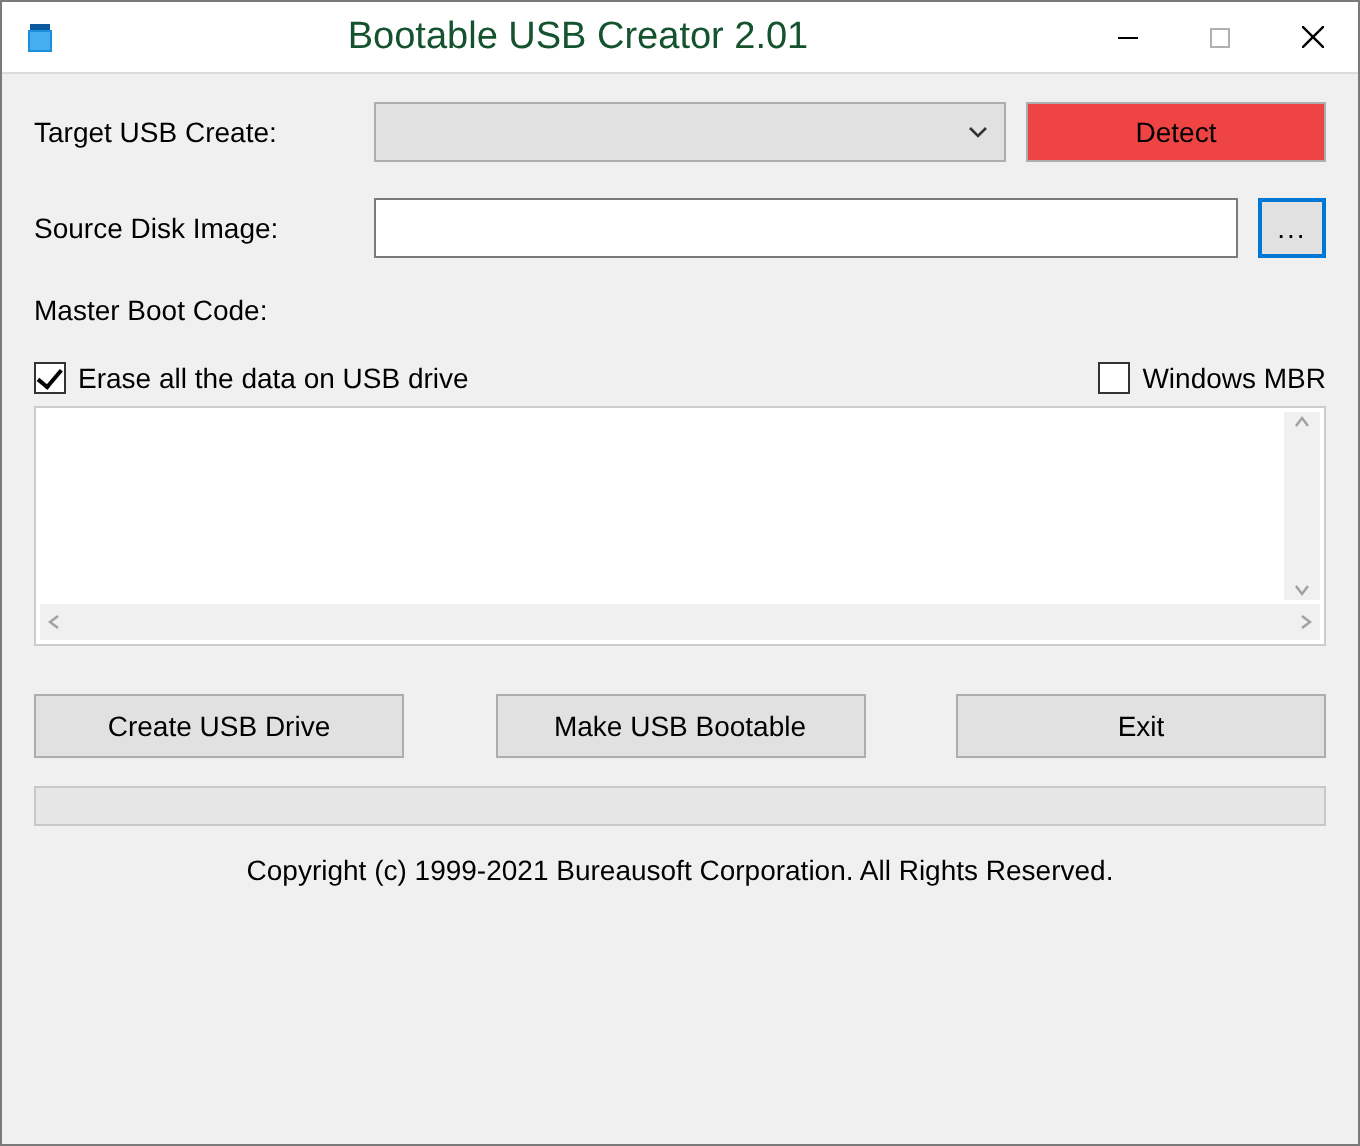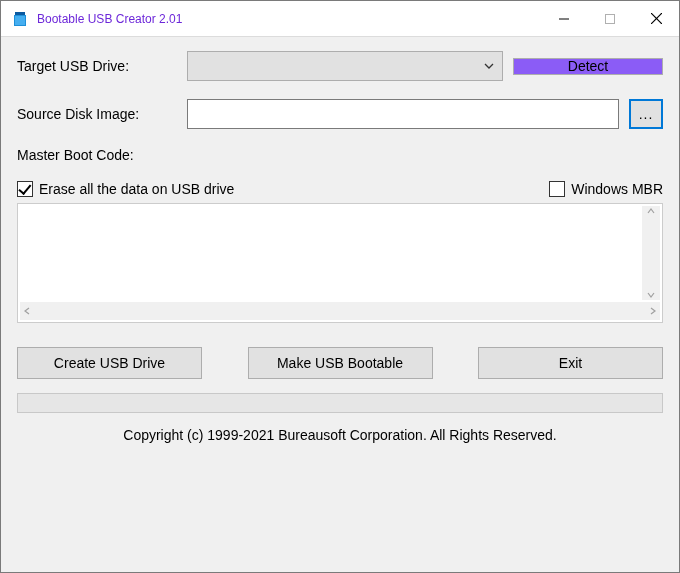--- a/index.html
+++ b/index.html
@@ -32,22 +32,23 @@
     .titlebar .icon-slot {
       width: 18px;
       height: 18px;
       margin-right: 8px;
       display: flex;
       align-items: center;
       justify-content: center;
     }
     .titlebar .title {
       flex: 1;
-      font-size: 12px;
-      color: #6d28d9;
+      font-size: 19px;
+      color: #14532d;
+      text-align: center;
     }
     .win-controls {
       display: flex;
       height: 100%;
     }
     .win-btn {
       width: 46px;
       display: flex;
       align-items: center;
       justify-content: center;
@@ -87,22 +88,22 @@
       font-size: 14px;
     }
     .combo .chev {
       margin-left: auto;
     }
     .dropdown .chev {
       margin-left: auto;
     }
     .combo.target { flex: 1; }
     .btn {
-      height: 17px;
-      background: #8b5cf6;
+      height: 30px;
+      background: #ef4444;
       border: 1px solid #adadad;
       display: flex;
       align-items: center;
       justify-content: center;
       font-size: 14px;
       color: #000;
     }
     .btn.detect { width: 150px; }
     .text-input {
       flex: 1;
@@ -260,21 +261,21 @@
             <line x1="0" y1="0" x2="11" y2="11" stroke="#000" stroke-width="1.2"></line>
             <line x1="11" y1="0" x2="0" y2="11" stroke="#000" stroke-width="1.2"></line>
           </svg>
       </div>
     </div>
   </div>
 
   <div class="client">
 
     <div class="row">
-      <div class="label-col">Target USB Drive:</div>
+      <div class="label-col">Target USB Create:</div>
       <div class="field-col">
         <div class="combo target">
           <span></span>
           <span class="chev">
             <svg width="10" height="6" viewBox="0 0 10 6">
                 <polyline points="1,1 5,5 9,1" fill="none" stroke="#333" stroke-width="1.3"></polyline>
               </svg>
           </span>
         </div>
         <div class="btn detect">Detect</div>

